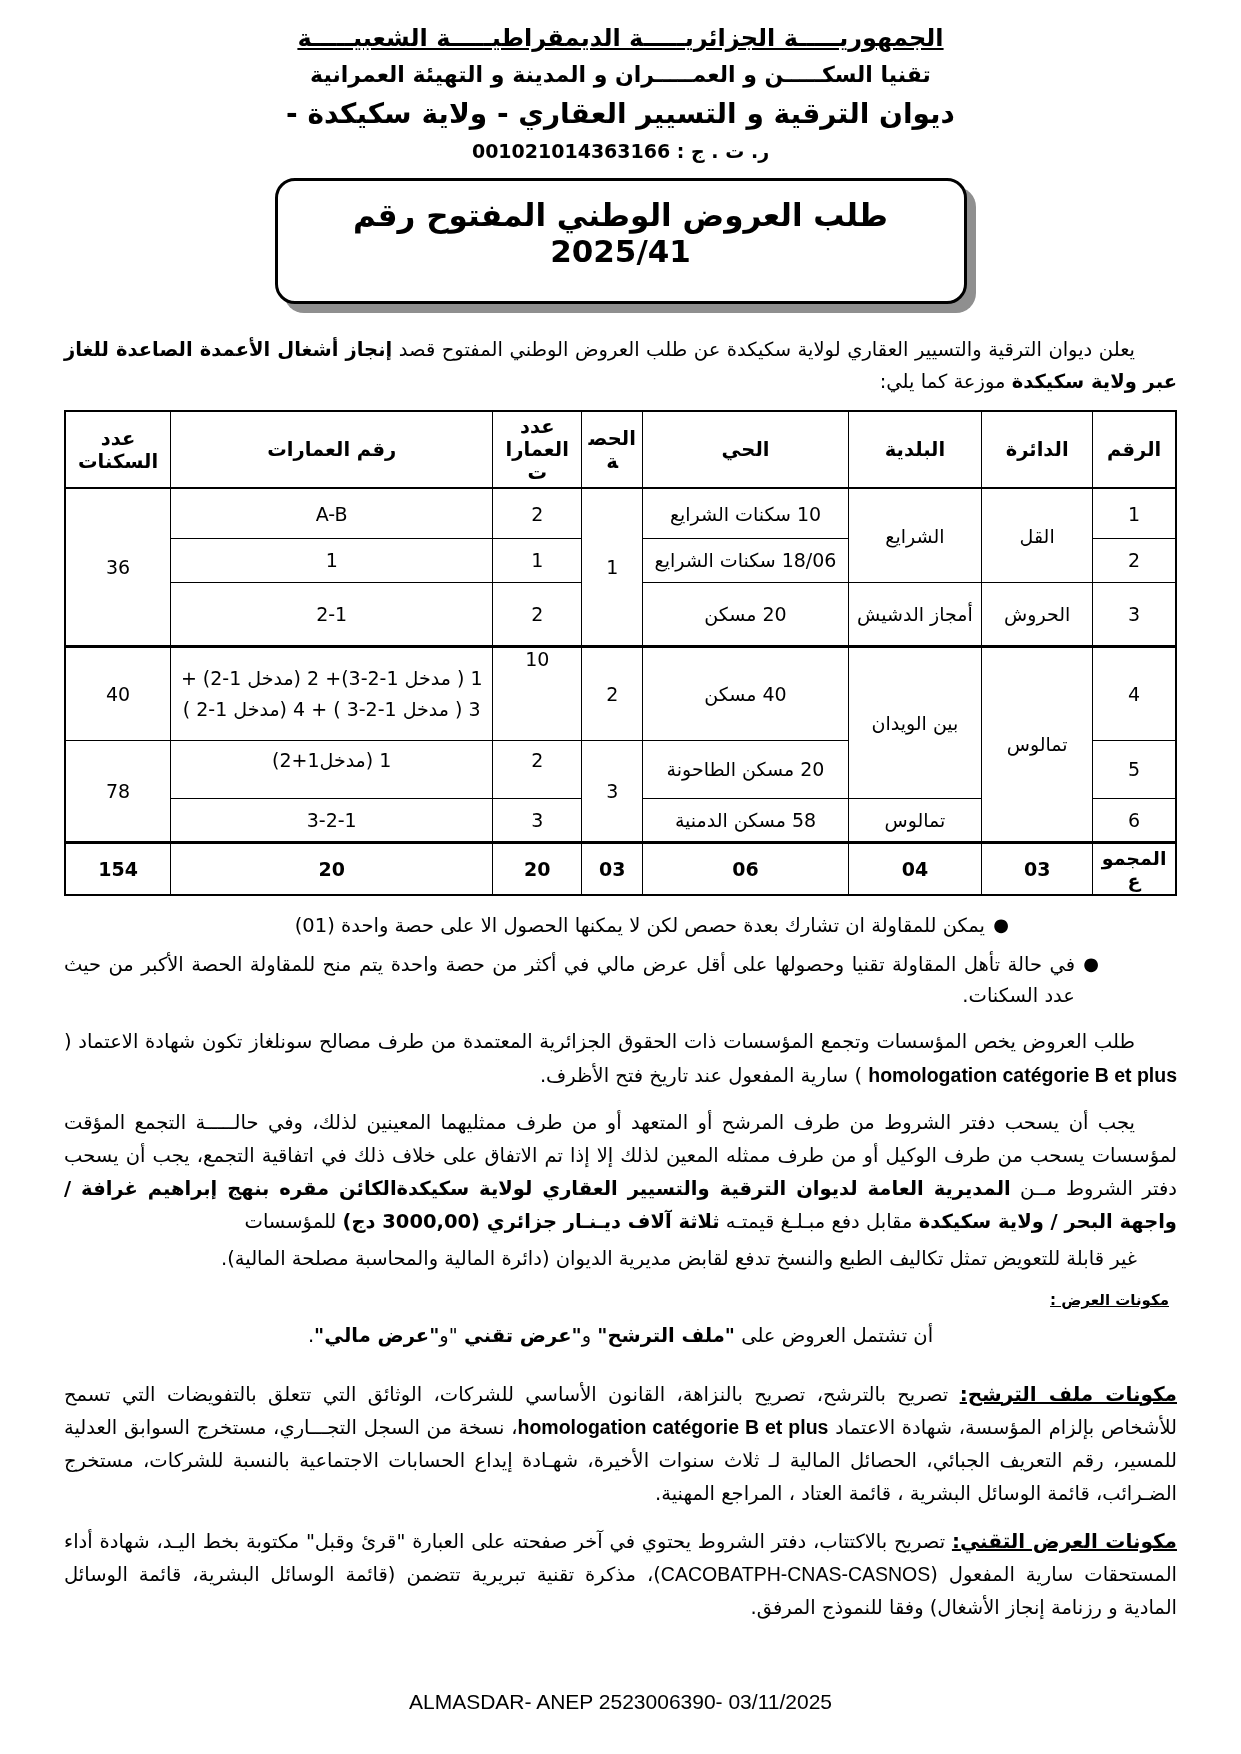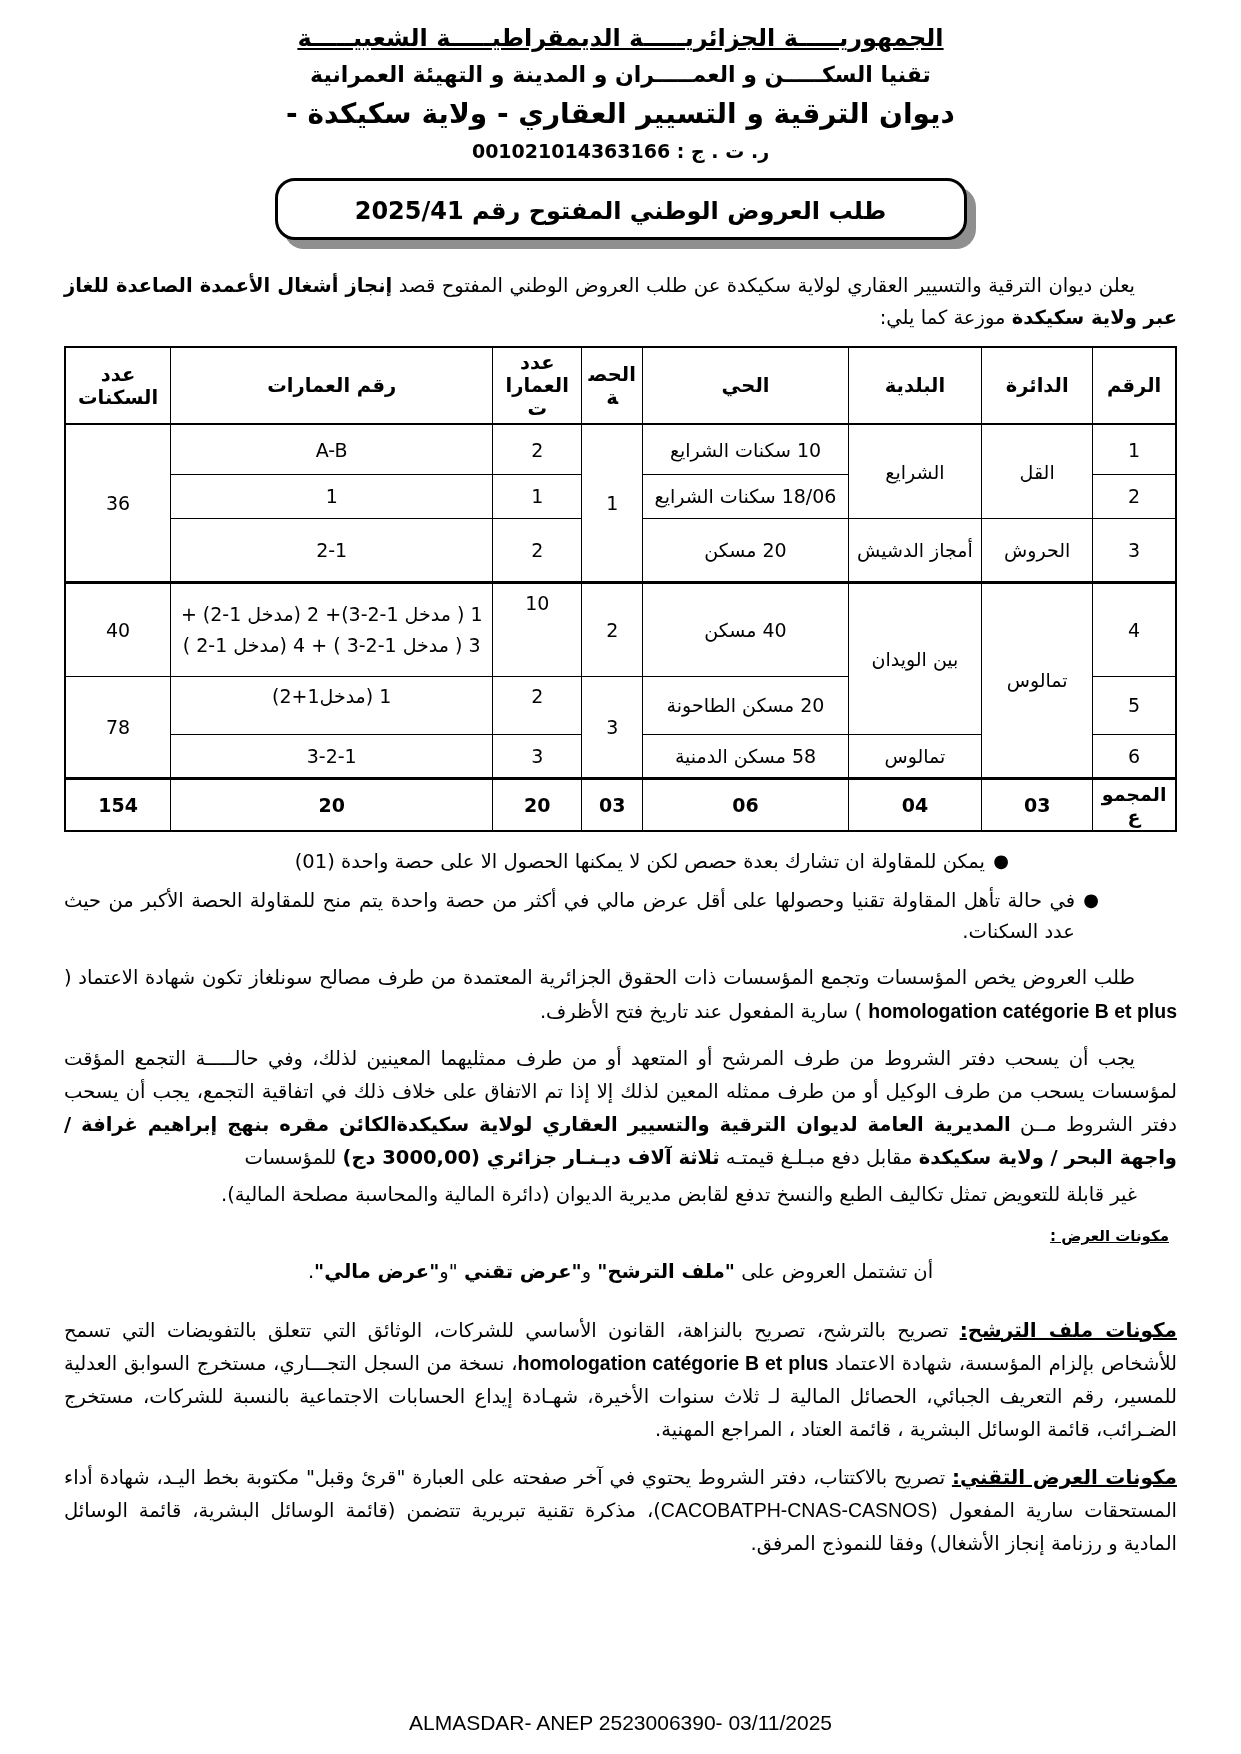--- a/index.html
+++ b/index.html
@@ -22,22 +22,22 @@
   .hdr-line3 { font-size:28px; margin:0 0 10px; }
   .hdr-rc    { font-size:19px; margin:0 0 6px; }
 
   
   .title-box {
     width:666px; margin:16px auto 0;
     border:3px solid #000; border-radius:20px;
     box-shadow:9px 9px 0 #8f8f8f;
     background:#fff;
     text-align:center;
-    padding:16px 10px 12px;
-    font-weight:bold; font-size:24px;
+    padding:16px 10px 32px;
+    font-weight:bold; font-size:31px;
   }
 
   
   .intro {
     margin:30px 0 12px;
     font-size:19.5px; line-height:1.65;
     text-align:justify; text-indent:42px;
   }
 
   
@@ -86,21 +86,21 @@
 
   .sec-heading {
     font-size:15px; font-weight:bold; text-decoration:underline;
     margin:16px 8px 10px; text-align:right;
   }
   .centered { text-align:center; text-indent:0; margin:4px 0; font-size:19.5px; line-height:1.7; }
   .lbl { font-weight:bold; text-decoration:underline; font-size:20px; }
 
   
   .footer {
-    position:absolute; bottom:19px; left:0; width:100%;
+    position:absolute; bottom:40px; left:0; width:100%;
     text-align:center; direction:ltr;
     font-family:"Liberation Sans", sans-serif;
     font-size:21px; color:#000;
   }
 </style>
 </head>
 <body>
 
 <div class="page">
   <div class="content">
@@ -163,21 +163,21 @@
         <td>20 مسكن</td>
         <td class="num-cell">2</td>
         <td class="num-cell">2-1</td>
       </tr>
       <tr class="r4">
         <td class="num-cell">4</td>
         <td rowspan="3">تمالوس</td>
         <td rowspan="2">بين الويدان</td>
         <td>40 مسكن</td>
         <td>2</td>
-        <td class="num-cell" style="vertical-align:top; padding-top:8px;">10</td>
+        <td class="num-cell" style="vertical-align:top; padding-top:0;">10</td>
         <td class="code-cell">1 ( مدخل 1-2-3)+ 2  (مدخل 1-2) + 3 ( مدخل  1-2-3 ) + 4 (مدخل 1-2 )</td>
         <td class="sak-cell">40</td>
       </tr>
       <tr class="r5">
         <td class="num-cell">5</td>
         <td>20 مسكن الطاحونة</td>
         <td rowspan="2" class="hissa-top">3</td>
         <td class="num-cell" style="vertical-align:top; padding-top:8px;">2</td>
         <td style="vertical-align:top; padding-top:8px;">1 (مدخل1+2)</td>
         <td rowspan="2" class="sak-cell">78</td>

